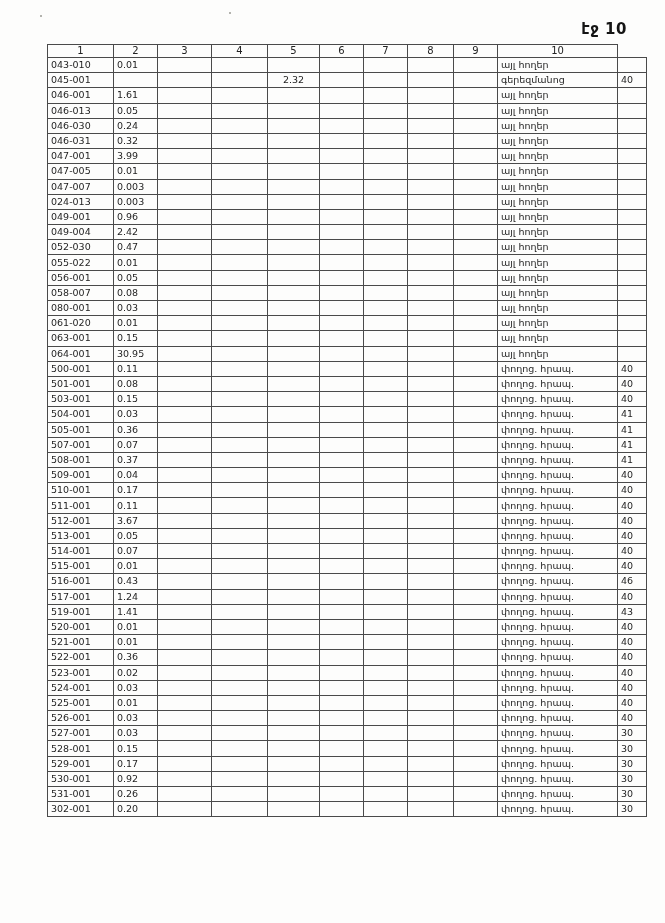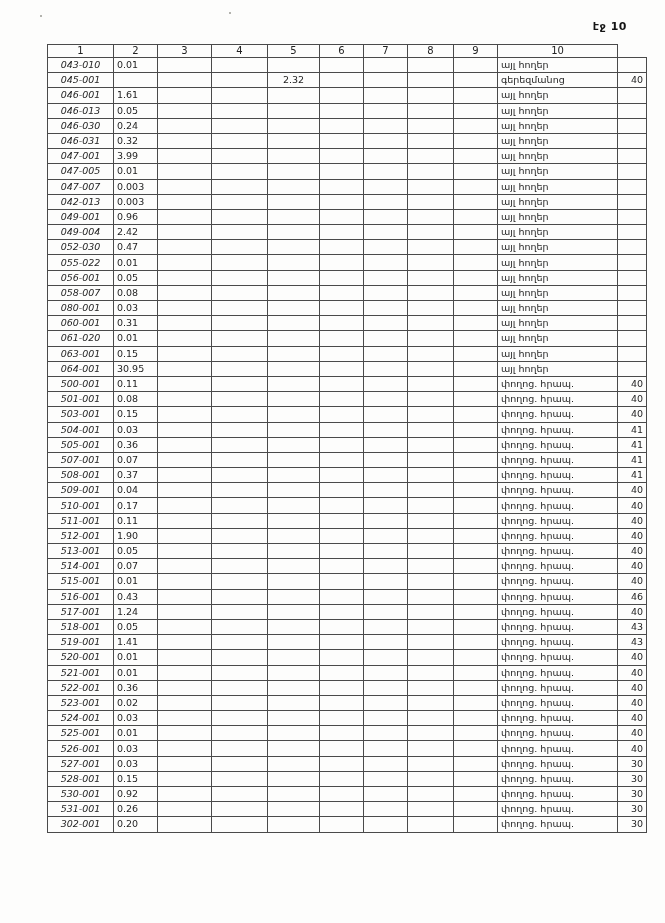--- a/index.html
+++ b/index.html
@@ -13,21 +13,21 @@
     width: 665px;
     height: 923px;
     background: #fdfdfc;
     overflow: hidden;
     color: #1b1b1b;
   }
   .page-number {
     position: absolute;
     top: 20px;
     right: 38px;
-    font-size: 11px;
+    font-size: 15px;
     font-weight: bold;
     color: #141414;
     letter-spacing: 0.5px;
   }
   table.landtable {
     position: absolute;
     left: 47px;
     top: 44px;
     border-collapse: collapse;
     table-layout: fixed;
@@ -43,30 +43,30 @@
     white-space: nowrap;
     color: #1e1e1e;
   }
   table.landtable th {
     height: 12px;
     line-height: 12px;
     text-align: center;
     font-size: 10px;
     color: #222;
   }
-  td.c-code { text-align: center; font-style: italic; }
+  td.c-code { text-align: left; }
   td.c-val  { }
   td.c-mid  { text-align: center; }
   td.c-type { text-align: left; padding-left: 5px; }
   td.c-note {
     border: none;
     background: transparent;
     color: #8a8a84;
     font-size: 8px;
-    text-align: right;
+    text-align: left;
     padding-left: 6px;
     width: 22px;
   }
   
   .speck {
     position: absolute;
     background: #9a9a94;
     border-radius: 50%;
     width: 2px;
     height: 2px;
@@ -220,21 +220,21 @@
       <td class="c-mid"></td>
       <td class="c-mid"></td>
       <td class="c-mid"></td>
       <td class="c-mid"></td>
       <td class="c-mid"></td>
       <td class="c-mid"></td>
       <td class="c-type">այլ հողեր</td>
       <td class="c-note"></td>
     </tr>
         <tr>
-      <td class="c-code">042-013</td>
+      <td class="c-code">024-013</td>
       <td class="c-val">0.003</td>
       <td class="c-mid"></td>
       <td class="c-mid"></td>
       <td class="c-mid"></td>
       <td class="c-mid"></td>
       <td class="c-mid"></td>
       <td class="c-mid"></td>
       <td class="c-mid"></td>
       <td class="c-type">այլ հողեր</td>
       <td class="c-note"></td>
@@ -324,33 +324,20 @@
       <td class="c-mid"></td>
       <td class="c-mid"></td>
       <td class="c-mid"></td>
       <td class="c-mid"></td>
       <td class="c-mid"></td>
       <td class="c-mid"></td>
       <td class="c-type">այլ հողեր</td>
       <td class="c-note"></td>
     </tr>
         <tr>
-      <td class="c-code">060-001</td>
-      <td class="c-val">0.31</td>
-      <td class="c-mid"></td>
-      <td class="c-mid"></td>
-      <td class="c-mid"></td>
-      <td class="c-mid"></td>
-      <td class="c-mid"></td>
-      <td class="c-mid"></td>
-      <td class="c-mid"></td>
-      <td class="c-type">այլ հողեր</td>
-      <td class="c-note"></td>
-    </tr>
-        <tr>
       <td class="c-code">061-020</td>
       <td class="c-val">0.01</td>
       <td class="c-mid"></td>
       <td class="c-mid"></td>
       <td class="c-mid"></td>
       <td class="c-mid"></td>
       <td class="c-mid"></td>
       <td class="c-mid"></td>
       <td class="c-mid"></td>
       <td class="c-type">այլ հողեր</td>
@@ -507,21 +494,21 @@
       <td class="c-mid"></td>
       <td class="c-mid"></td>
       <td class="c-mid"></td>
       <td class="c-mid"></td>
       <td class="c-mid"></td>
       <td class="c-type">փողոց. հրապ.</td>
       <td class="c-note">40</td>
     </tr>
         <tr>
       <td class="c-code">512-001</td>
-      <td class="c-val">1.90</td>
+      <td class="c-val">3.67</td>
       <td class="c-mid"></td>
       <td class="c-mid"></td>
       <td class="c-mid"></td>
       <td class="c-mid"></td>
       <td class="c-mid"></td>
       <td class="c-mid"></td>
       <td class="c-mid"></td>
       <td class="c-type">փողոց. հրապ.</td>
       <td class="c-note">40</td>
     </tr>
@@ -584,33 +571,20 @@
       <td class="c-mid"></td>
       <td class="c-mid"></td>
       <td class="c-mid"></td>
       <td class="c-mid"></td>
       <td class="c-mid"></td>
       <td class="c-mid"></td>
       <td class="c-type">փողոց. հրապ.</td>
       <td class="c-note">40</td>
     </tr>
         <tr>
-      <td class="c-code">518-001</td>
-      <td class="c-val">0.05</td>
-      <td class="c-mid"></td>
-      <td class="c-mid"></td>
-      <td class="c-mid"></td>
-      <td class="c-mid"></td>
-      <td class="c-mid"></td>
-      <td class="c-mid"></td>
-      <td class="c-mid"></td>
-      <td class="c-type">փողոց. հրապ.</td>
-      <td class="c-note">43</td>
-    </tr>
-        <tr>
       <td class="c-code">519-001</td>
       <td class="c-val">1.41</td>
       <td class="c-mid"></td>
       <td class="c-mid"></td>
       <td class="c-mid"></td>
       <td class="c-mid"></td>
       <td class="c-mid"></td>
       <td class="c-mid"></td>
       <td class="c-mid"></td>
       <td class="c-type">փողոց. հրապ.</td>
@@ -716,20 +690,33 @@
       <td class="c-mid"></td>
       <td class="c-mid"></td>
       <td class="c-mid"></td>
       <td class="c-mid"></td>
       <td class="c-type">փողոց. հրապ.</td>
       <td class="c-note">30</td>
     </tr>
         <tr>
       <td class="c-code">528-001</td>
       <td class="c-val">0.15</td>
+      <td class="c-mid"></td>
+      <td class="c-mid"></td>
+      <td class="c-mid"></td>
+      <td class="c-mid"></td>
+      <td class="c-mid"></td>
+      <td class="c-mid"></td>
+      <td class="c-mid"></td>
+      <td class="c-type">փողոց. հրապ.</td>
+      <td class="c-note">30</td>
+    </tr>
+        <tr>
+      <td class="c-code">529-001</td>
+      <td class="c-val">0.17</td>
       <td class="c-mid"></td>
       <td class="c-mid"></td>
       <td class="c-mid"></td>
       <td class="c-mid"></td>
       <td class="c-mid"></td>
       <td class="c-mid"></td>
       <td class="c-mid"></td>
       <td class="c-type">փողոց. հրապ.</td>
       <td class="c-note">30</td>
     </tr>

